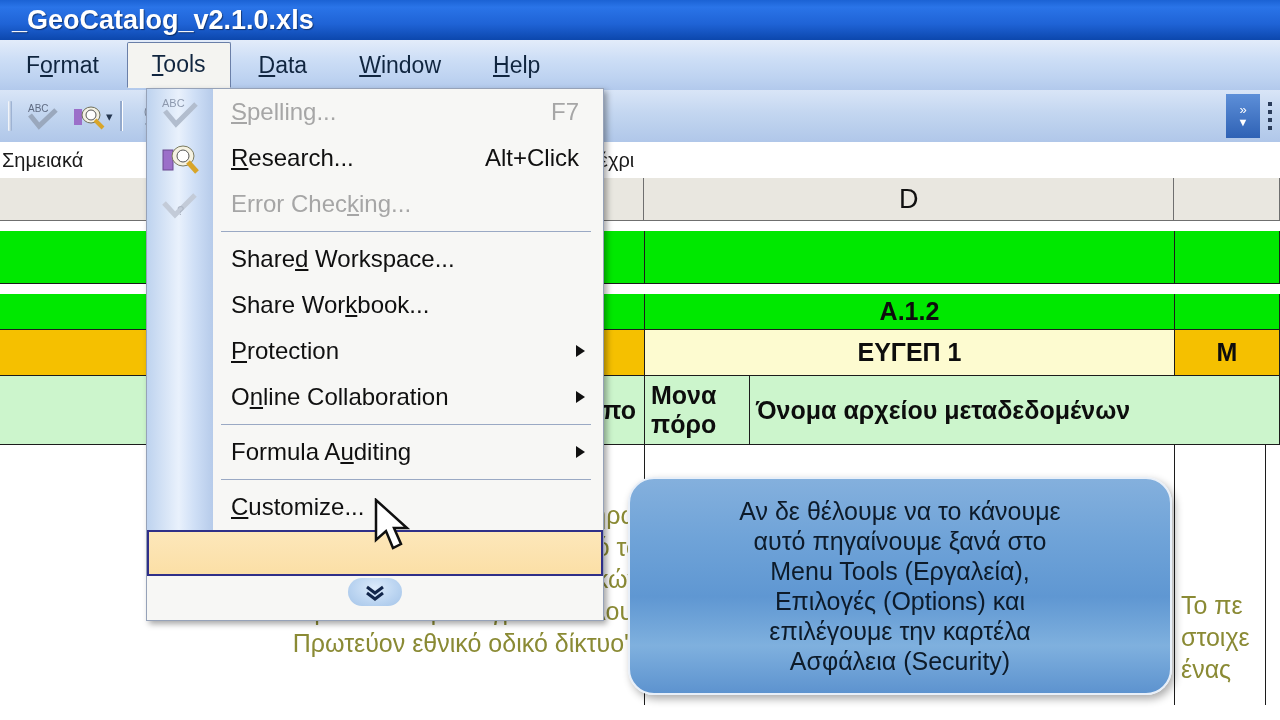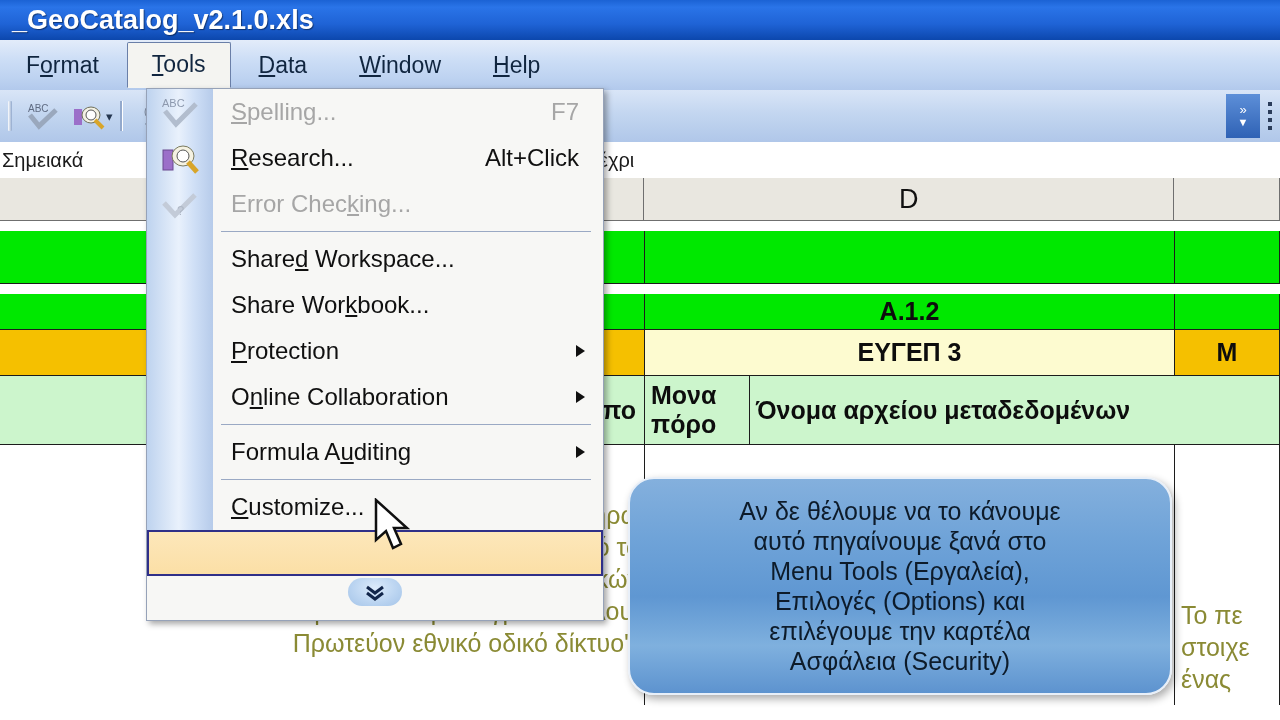--- a/index.html
+++ b/index.html
@@ -275,42 +275,42 @@
     </div>
 
     <div class="row" style="height:45px;">
       <div class="cell c-green" style="width:645px;"></div>
       <div class="cell c-green" style="width:530px;">A.1.2</div>
       <div class="cell c-green" style="width:105px;"></div>
     </div>
 
     <div class="row" style="height:45px;">
       <div class="cell c-orange" style="width:645px;">Μ</div>
-      <div class="cell c-cream" style="width:530px;">ΕΥΓΕΠ 3</div>
+      <div class="cell c-cream" style="width:530px;">ΕΥΓΕΠ 1</div>
       <div class="cell c-orange" style="width:105px;">Μ</div>
     </div>
 
     <div class="row" style="height:68px;">
       <div class="cell wrap c-mint" style="width:645px;justify-content:flex-end;padding-right:8px;">ίτλος πο</div>
       <div class="cell wrap c-mint" style="width:105px;">Μονα
 πόρο</div>
       <div class="cell wrap c-mint" style="width:530px;">Όνομα αρχείου
 μεταδεδομένων</div>
     </div>
 
     <div class="row" style="height:260px;border-bottom:none;">
       <div class="cell wrap c-white" style="width:645px;align-items:flex-start;padding-top:52px;justify-content:flex-end;">
         <span class="note" style="text-align:right;">υμπληρώ
 νομα με το οποίο είναι γνωστό το
 ύνολο ή η σειρά  γεωχωρικών
 εδομένων. Παράδειγμα συνόλου:
 Πρωτεύον εθνικό οδικό δίκτυο",</span>
       </div>
       <div class="cell wrap c-white" style="width:530px;"></div>
-      <div class="cell wrap c-white" style="width:105px;align-items:center;padding-top:142px;">
+      <div class="cell wrap c-white" style="width:91px;align-items:flex-start;padding-top:142px;">
         <span class="note">Το πε
 στοιχε
 ένας </span>
       </div>
     </div>
   </div>
 
   <div class="callout">
     <div class="ctext">Αν δε θέλουμε να το κάνουμε
 αυτό πηγαίνουμε ξανά στο

